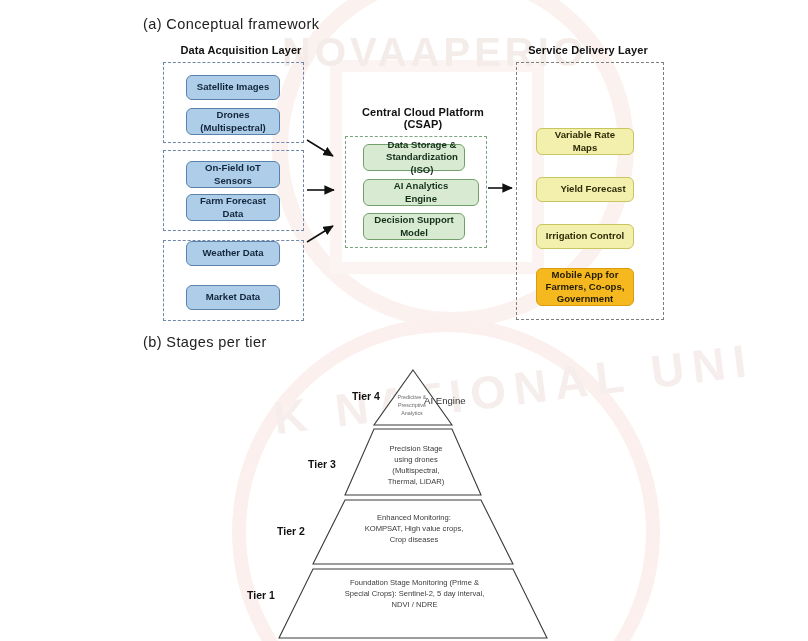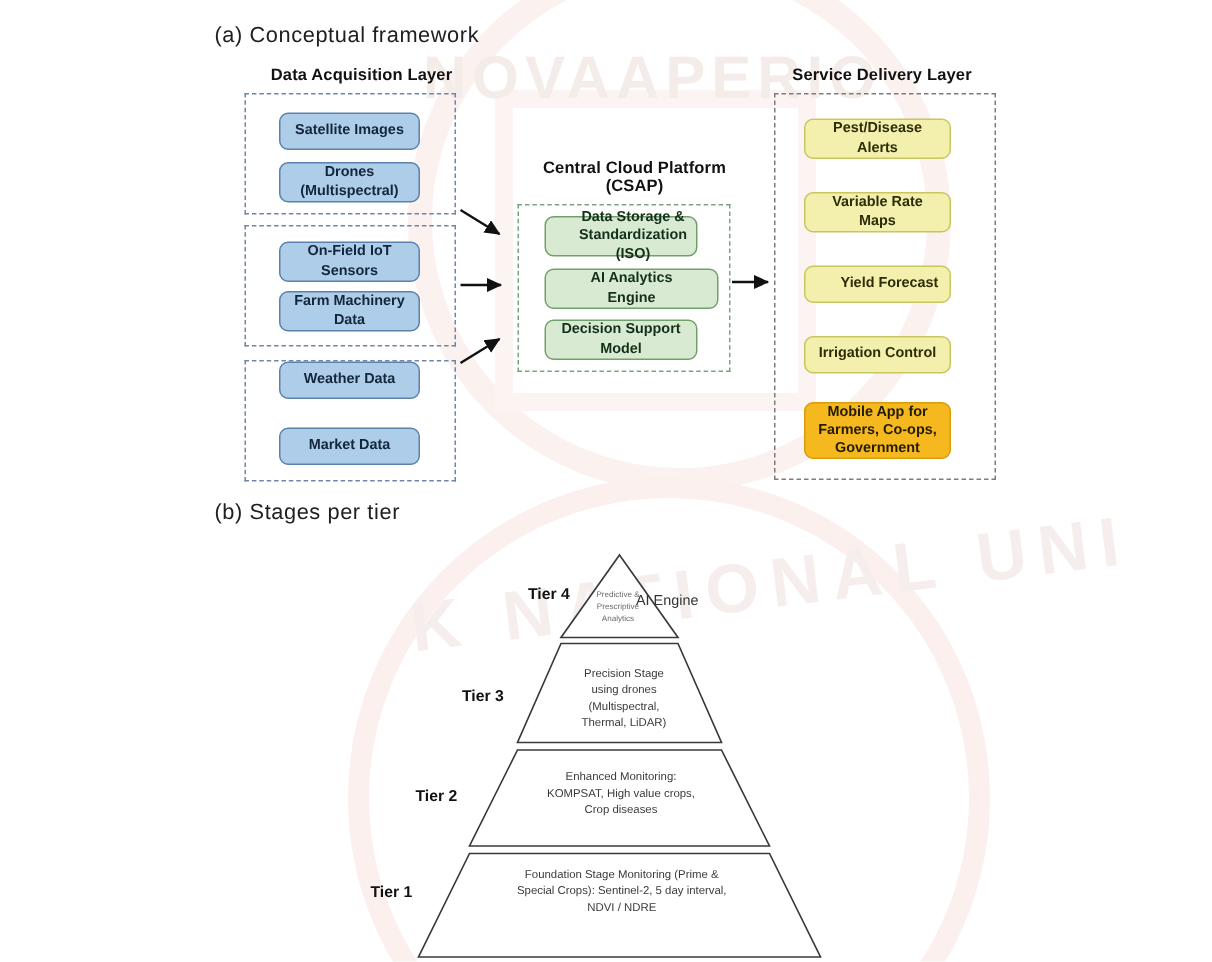--- a/index.html
+++ b/index.html
@@ -106,21 +106,21 @@
   <div class="layer-title" style="left:160px;top:44px;width:162px;">Data Acquisition Layer</div>
 
   <div class="dashbox" style="left:163px;top:62px;width:139px;height:79px;"></div>
   <div class="node blue" style="left:186px;top:75px;width:94px;height:25px;">Satellite Images</div>
   <div class="node blue" style="left: 186px; top: 108px; width: 94px; height: 27px; white-space: pre-line;">Drones
 (Multispectral)</div>
 
   <div class="dashbox" style="left:163px;top:150px;width:139px;height:79px;"></div>
   <div class="node blue" style="left: 186px; top: 161px; width: 94px; height: 27px; white-space: pre-line;">On-Field IoT
 Sensors</div>
-  <div class="node blue" style="left: 186px; top: 194px; width: 94px; height: 27px; white-space: pre-line;">Farm Machinery
+  <div class="node blue" style="left: 186px; top: 194px; width: 94px; height: 27px; white-space: pre-line;">Farm Forecast
 Data</div>
 
   <div class="dashbox" style="left:163px;top:240px;width:139px;height:79px;"></div>
   <div class="node blue" style="left:186px;top:241px;width:94px;height:25px;">Weather Data</div>
   <div class="node blue" style="left:186px;top:285px;width:94px;height:25px;">Market Data</div>
 
   <svg class="arrow" style="left:305px;top:132px;width:60px;height:120px;" viewBox="0 0 60 120">
     <defs>
       <marker id="ah" markerWidth="7" markerHeight="7" refX="6" refY="3.0" orient="auto">
         <path d="M0,0 L6.5,3 L0,6 z" fill="#111"></path>
@@ -147,22 +147,20 @@
       <marker id="ah2" markerWidth="7" markerHeight="7" refX="6" refY="3.0" orient="auto">
         <path d="M0,0 L6.5,3 L0,6 z" fill="#111"></path>
       </marker>
     </defs>
     <line x1="1" y1="7" x2="25" y2="7" stroke="#111" stroke-width="1.6" marker-end="url(#ah2)"></line>
   </svg>
 
   <div class="layer-title" style="left:512px;top:44px;width:152px;">Service Delivery Layer</div>
 
   <div class="dashbox yellow" style="left:516px;top:62px;width:146px;height:256px;"></div>
-  <div class="node yellow" style="left: 536px; top: 79px; width: 98px; height: 27px; white-space: pre-line;">Pest/Disease
-Alerts</div>
   <div class="node yellow" style="left: 536px; top: 128px; width: 98px; height: 27px; white-space: pre-line;">Variable Rate
 Maps</div>
   <div class="node yellow" style="left:536px;top:177px;width:98px;height:25px;padding-left:20px;">Yield Forecast</div>
   <div class="node yellow" style="left:536px;top:224px;width:98px;height:25px;">Irrigation Control</div>
   <div class="node orange" style="left: 536px; top: 268px; width: 98px; height: 38px; white-space: pre-line;">Mobile App for
 Farmers, Co-ops,
 Government</div>
 
   <div class="cap" style="left:143px;top:334px;">(b)  Stages  per  tier</div>
 

